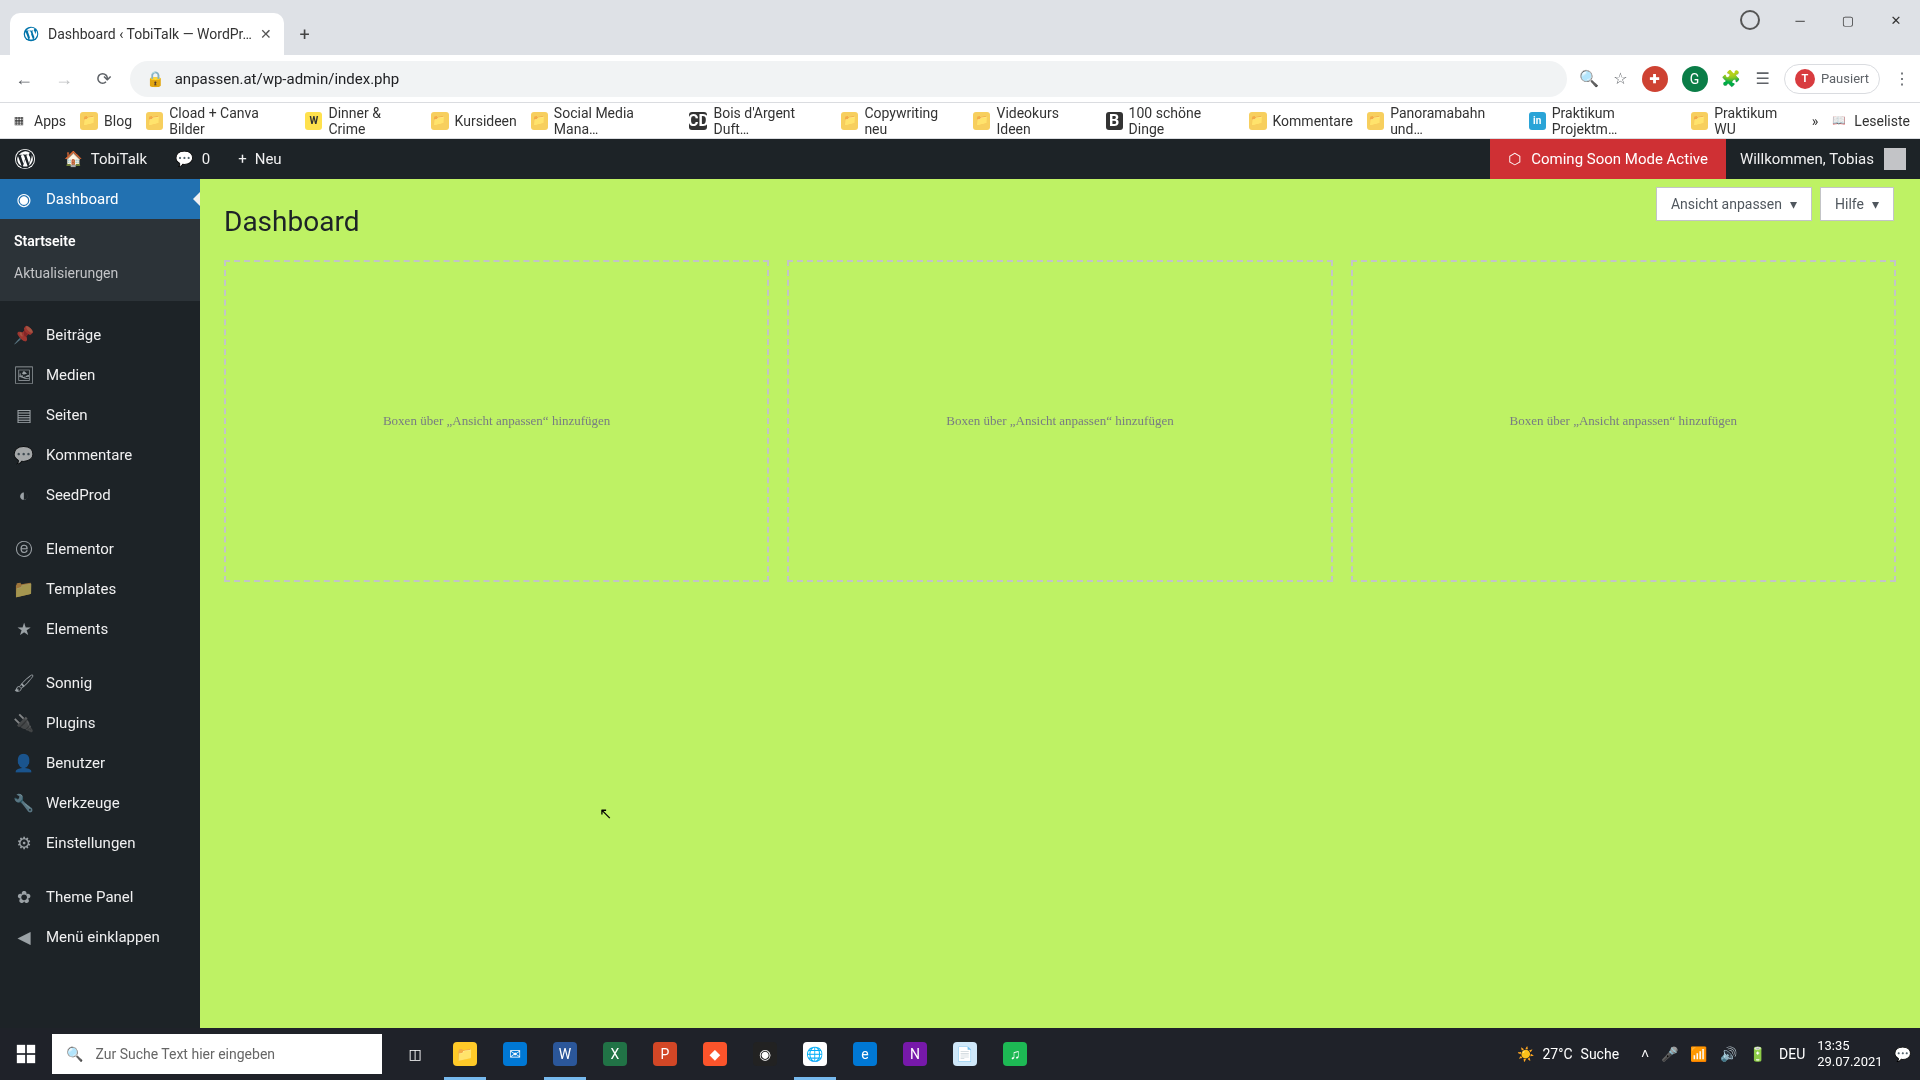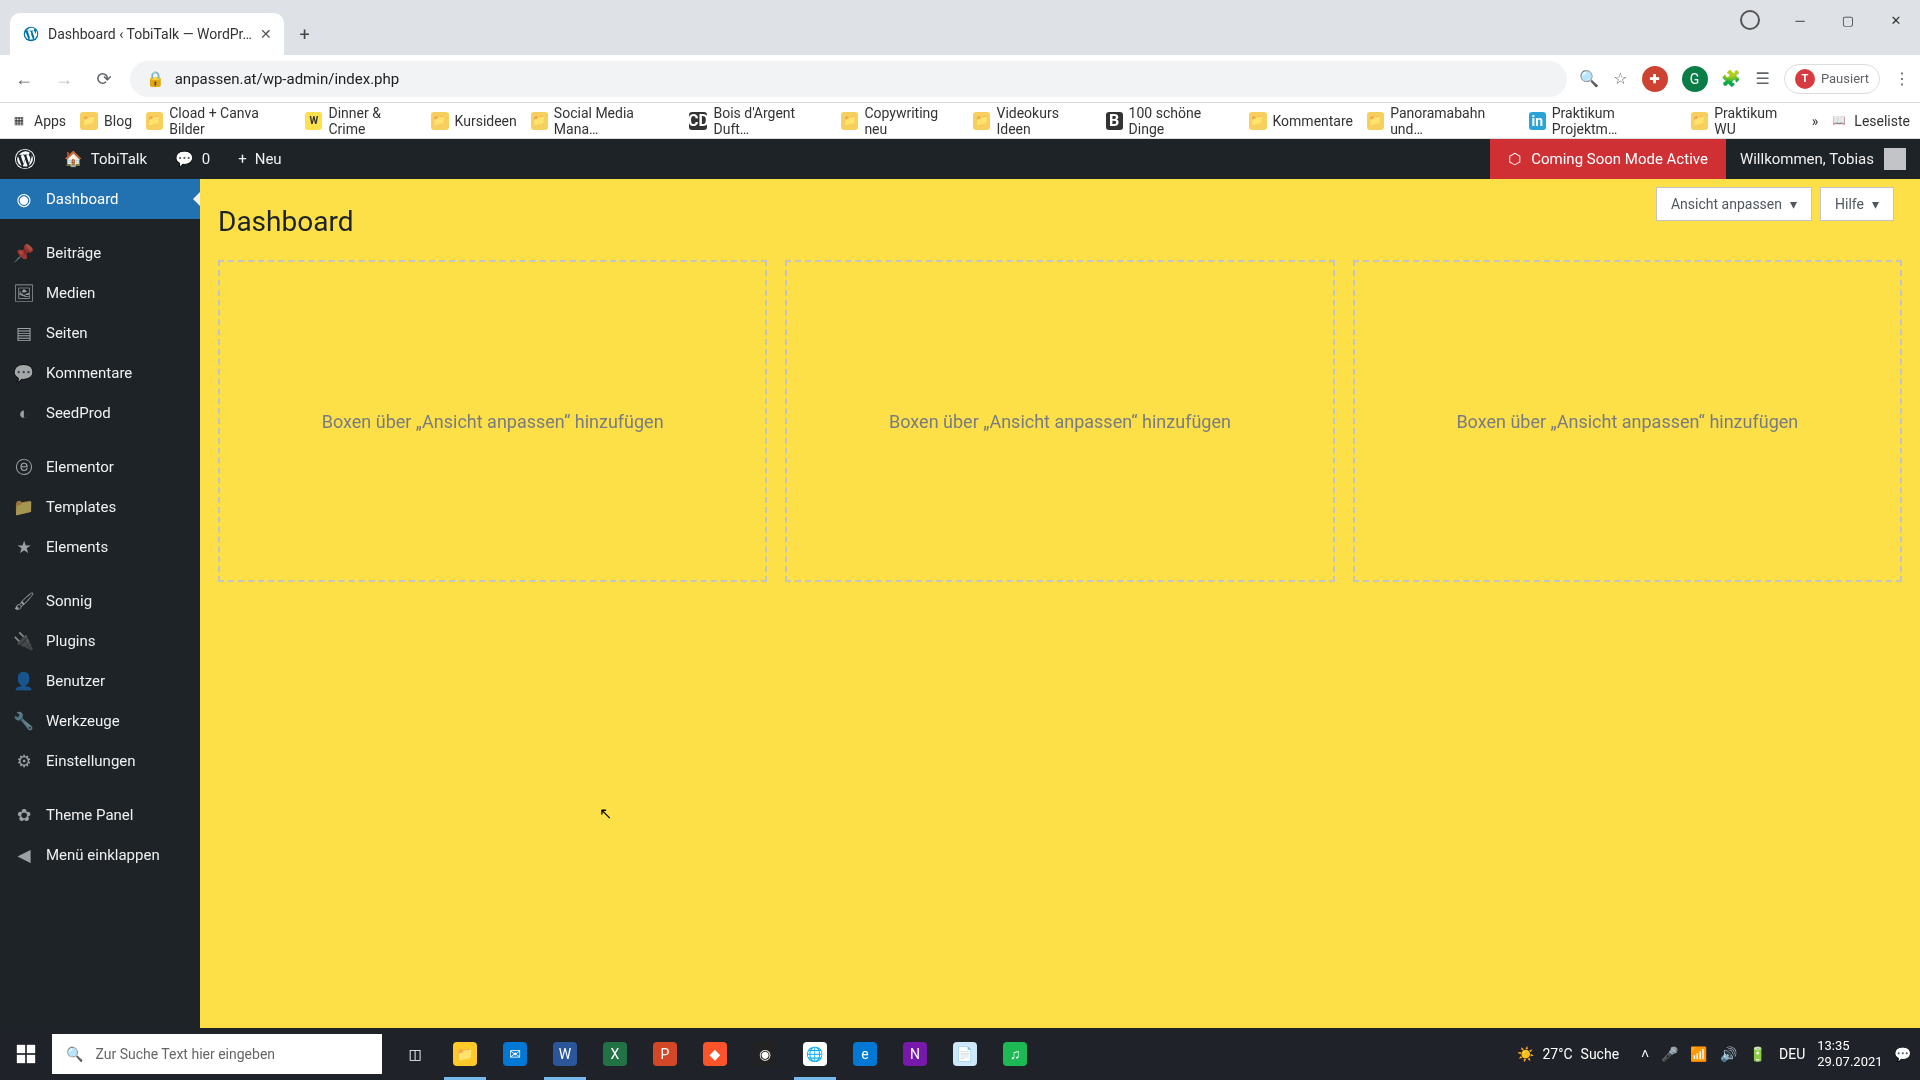--- a/index.html
+++ b/index.html
@@ -26,21 +26,21 @@
 .addr-icons .grn { background:#0a7d47; color:#fff; font-size:14px; }
 .paused { display:flex; align-items:center; gap:6px; border:1px solid #dadce0; border-radius:16px; padding:4px 10px; font-size:13px; color:#5f6368; }
 .paused .av { width:20px; height:20px; border-radius:50%; background:#d83b3f; color:#fff; display:flex; align-items:center; justify-content:center; font-size:11px; font-weight:bold; }
 
 .bm-bar { background:#fff; height:36px; display:flex; align-items:center; padding:0 10px; gap:14px; border-bottom:1px solid #dadce0; font-size:14px; color:#333; }
 .bm { display:flex; align-items:center; gap:6px; }
 .bm .ico { width:18px; height:18px; border-radius:3px; display:flex; align-items:center; justify-content:center; font-size:11px; }
 .bm .fld { background:#f7cf5e; }
 .bm .ylw { background:#ffe14d; color:#333; font-size:10px; font-weight:bold; }
 .bm .blk { background:#333; color:#fff; font-size:16px; font-weight:bold; }
-.bm .blu { background:#2aa4d7; color:#fff; font-size:14px; font-weight:bold; }
+.bm .blu { background:#2aa4d7; color:#fff; font-size:10px; font-weight:bold; }
 .bm-right { margin-left:auto; display:flex; align-items:center; gap:12px; }
 
 
 .wp-adminbar { background:#1d2327; height:40px; display:flex; align-items:center; color:#f0f0f1; font-size:15px; }
 .wp-adminbar .left { display:flex; align-items:center; height:100%; }
 .wp-adminbar .item { display:flex; align-items:center; gap:8px; padding:0 14px; height:100%; }
 .wp-adminbar .right { margin-left:auto; display:flex; align-items:center; height:100%; }
 .coming-soon { background:#cf3034; height:100%; display:flex; align-items:center; padding:0 18px; gap:10px; color:#fff; }
 .welcome { display:flex; align-items:center; gap:10px; padding:0 14px; }
 .welcome .av { width:22px; height:22px; background:#c3c4c7; }
@@ -52,26 +52,26 @@
 .wp-sidebar .menu-item.current { background:#2271b1; color:#fff; position:relative; }
 .wp-sidebar .menu-item.current::after { content:''; position:absolute; right:-1px; top:50%; transform:translateY(-50%); border:8px solid transparent; border-right-color:#f0f0f1; }
 .wp-sidebar .submenu { background:#2c3338; padding:6px 0 12px; }
 .wp-sidebar .submenu div { padding:8px 14px; font-size:14px; color:#c3c4c7; }
 .wp-sidebar .submenu div.active { color:#fff; font-weight:600; }
 .wp-sidebar .sep { height:14px; }
 .wp-sidebar .ico { width:20px; height:20px; display:flex; align-items:center; justify-content:center; font-size:17px; color:rgba(240,246,252,.6); }
 .wp-sidebar .menu-item.current .ico { color:#fff; }
 
 
-.wp-content { flex:1; background:#fde047; position:relative; padding:0 18px; }
+.wp-content { flex:1; background:#bef264; position:relative; padding:0 24px; }
 .wp-content .top-btns { position:absolute; right:26px; top:8px; display:flex; gap:8px; }
 .wp-content .top-btn { background:#fff; border:1px solid #c3c4c7; padding:8px 14px; font-size:14px; color:#50575e; display:flex; align-items:center; gap:8px; }
 .wp-content h1 { font-size:28px; font-weight:400; color:#1d2327; padding:26px 0 22px; }
 .boxes { display:flex; gap:18px; }
-.box { flex:1; height:322px; border:2px dashed #c3c4c7; display:flex; align-items:center; justify-content:center; color:#787c82; font-size:18px; }
+.box { flex:1; height:322px; border:2px dashed #c3c4c7; display:flex; align-items:center; justify-content:center; color:#787c82; font-size:13px;font-family:Liberation Serif, serif; }
 
 .wp-footer { position:absolute; bottom:0; left:200px; right:0; padding:12px 26px; color:#50575e; font-size:15px; font-style:italic; display:flex; background:#f0f0f1; }
 .wp-footer a { color:#2271b1; font-style:normal; }
 .wp-footer .ver { margin-left:auto; font-style:normal; }
 
 
 .taskbar { position:absolute; bottom:0; left:0; right:0; height:52px; background:#1f2229; display:flex; align-items:center; color:#fff; font-size:14px; }
 .taskbar .start { width:52px; height:52px; display:flex; align-items:center; justify-content:center; }
 .taskbar .search { width:330px; height:40px; background:#fff; display:flex; align-items:center; padding:0 14px; gap:12px; color:#666; margin-right:8px; }
 .taskbar .tb-icons { display:flex; align-items:center; }
@@ -232,20 +232,24 @@
     </div>
   </div>
 </div>
 
 <div class="wp-body">
   <div class="wp-sidebar">
     <div class="menu-item current">
       <span class="ico">◉</span>
       <span>Dashboard</span>
     </div>
+    <div class="submenu">
+      <div class="active">Startseite</div>
+      <div>Aktualisierungen</div>
+    </div>
     <div class="sep"></div>
     <div class="menu-item">
         <span class="ico">📌</span>
         <span>Beiträge</span>
       </div>
     <div class="menu-item">
         <span class="ico">🖼</span>
         <span>Medien</span>
       </div>
     <div class="menu-item">

